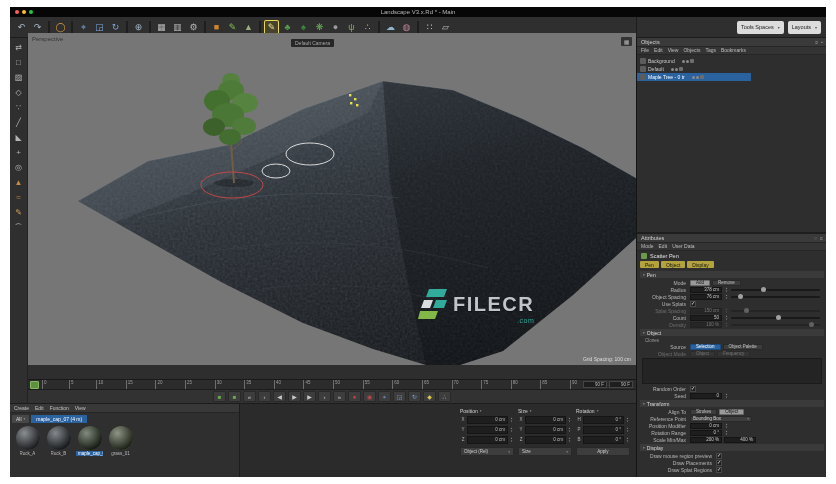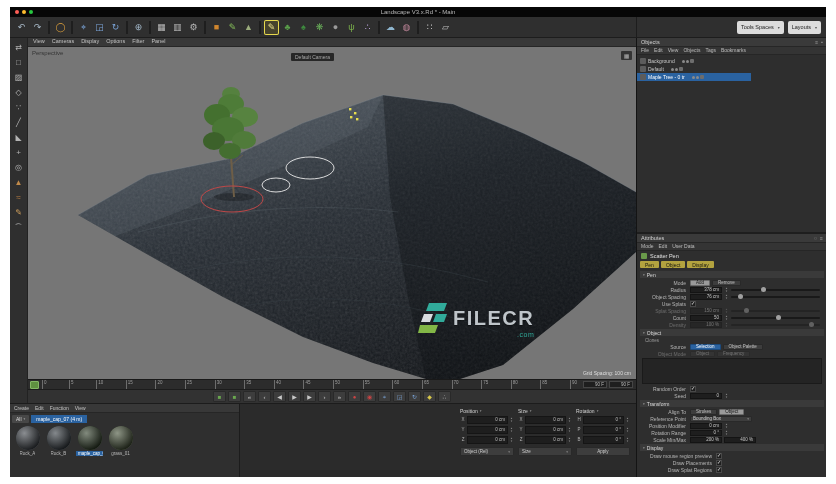--- a/index.html
+++ b/index.html
@@ -29,21 +29,21 @@
   
   .lefttb{position:absolute;left:0;top:31px;width:18px;height:365px;background:#2f2f2f;border-right:1px solid #222;display:flex;flex-direction:column;align-items:center;padding-top:3px;gap:2px}
   .ltbicon{width:14px;height:13px;display:flex;align-items:center;justify-content:center;border-radius:2px;flex:none}
   .ltbicon .g{font-size:8px;line-height:1;font-style:normal}
 
   
   .vpmenu{position:absolute;left:18px;top:31px;width:608px;height:9px;background:#383838;border-bottom:1px solid #262626;display:flex;align-items:center;gap:7px;padding:0 5px;font-size:5.5px;color:#c2c2c2}
   .vpmenuitem{line-height:1}
 
   
-  .viewport{position:absolute;left:18px;top:40px;width:608px;height:332px;background:#767676;overflow:hidden}
+  .viewport{position:absolute;left:18px;top:26px;width:608px;height:332px;background:#767676;overflow:hidden}
   .scene{position:absolute;left:0;top:0}
   .vplabel{position:absolute;left:4px;top:3px;font-size:6px;color:#353535}
   .vpcam{position:absolute;left:263px;top:6px;background:rgba(22,22,22,.82);color:#a8a8a8;font-size:5px;padding:1px 4px;border-radius:1px}
   .vpopts{position:absolute;right:4px;top:4px;width:11px;height:9px;background:#343434;color:#b0b0b0;font-size:6px;display:flex;align-items:center;justify-content:center;border-radius:1px}
   .gridlabel{position:absolute;right:5px;bottom:3px;font-size:5px;color:#dedede}
   .watermark{position:absolute;left:390px;top:255px;display:flex;align-items:center;gap:5px;opacity:.93}
   .wmtextwrap{position:relative}
   .wmtext{font-size:20px;font-weight:bold;letter-spacing:1.5px;color:#ccd2d7;text-shadow:0 1px 1px rgba(0,0,0,.45)}
   .wmcom{position:absolute;right:0;bottom:-8px;font-size:7px;color:#33b6a4;letter-spacing:.5px}
 

